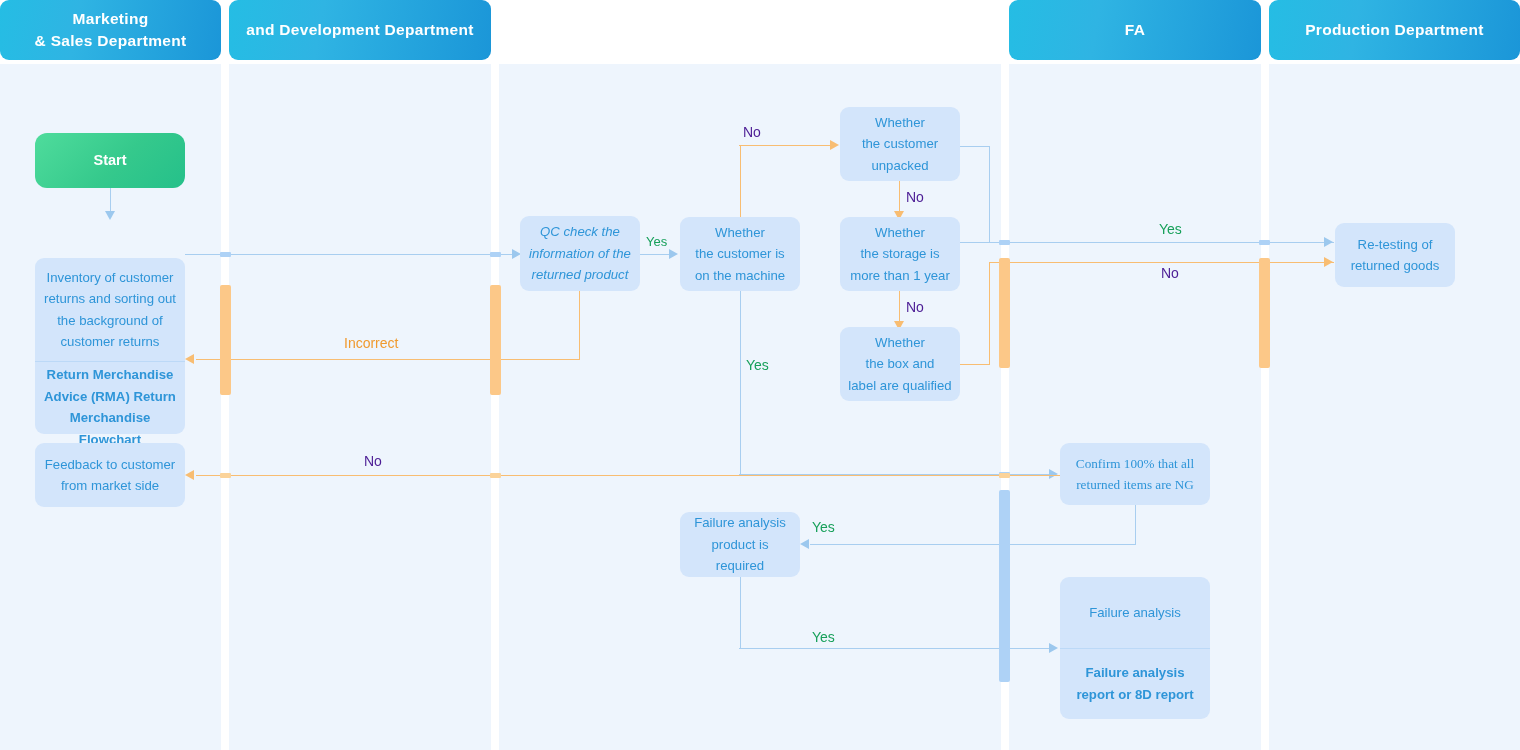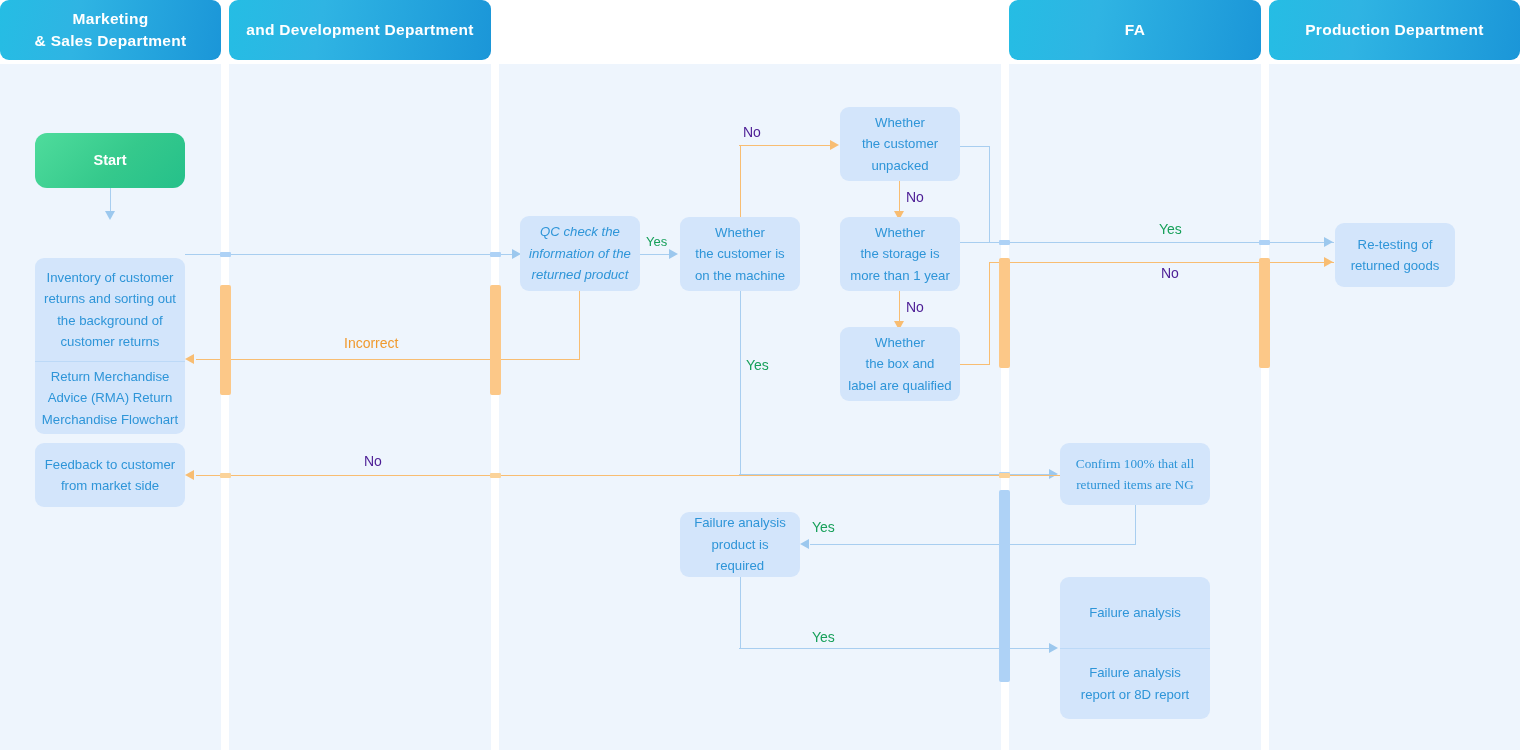--- a/index.html
+++ b/index.html
@@ -50,21 +50,21 @@
     font-size:14.5px;font-weight:bold;
     border-radius:12px;
   }
   .node .sub{display:block;}
   .node.split{padding:0;justify-content:flex-start;}
   .node.split .part{
     width:100%;flex:1 1 0;
     display:flex;flex-direction:column;align-items:center;justify-content:center;
     box-sizing:border-box;padding:2px 6px;
   }
-  .node.split .part + .part{border-top:1px solid #bcd9f7;}
+  .node.split .part + .part{border-top:1px solid #bcd9f7;font-weight:bold;}
 
   
   .hl,.vl{position:absolute;}
   .hl{height:0;border-top:1.4px solid #a8cef0;}
   .vl{width:0;border-left:1.4px solid #a8cef0;}
   .hl.o{border-top-color:#f8bd72;}
   .vl.o{border-left-color:#f8bd72;}
 
   .arrow{position:absolute;width:0;height:0;}
   .arrow.right{border-top:5.5px solid transparent;border-bottom:5.5px solid transparent;border-left:9px solid #9cc8ee;}

